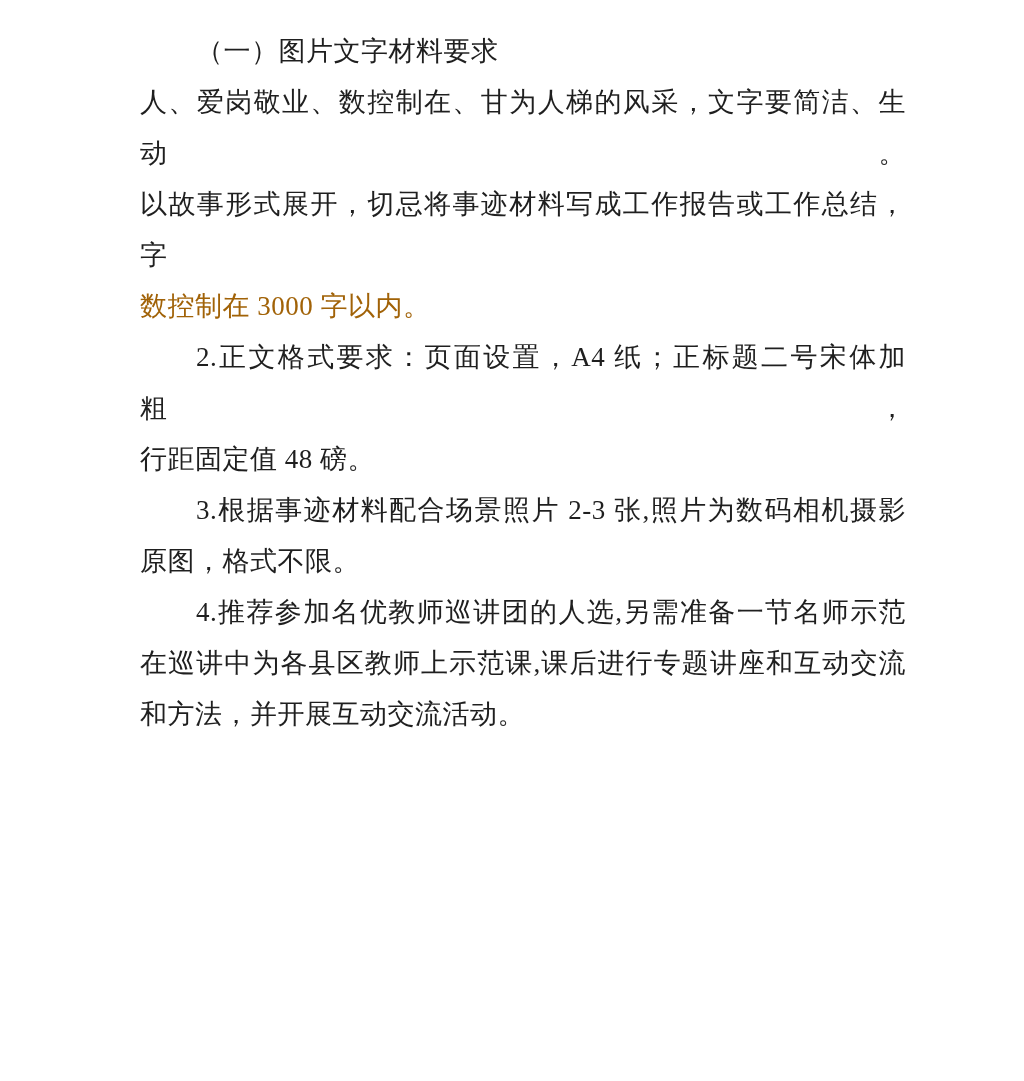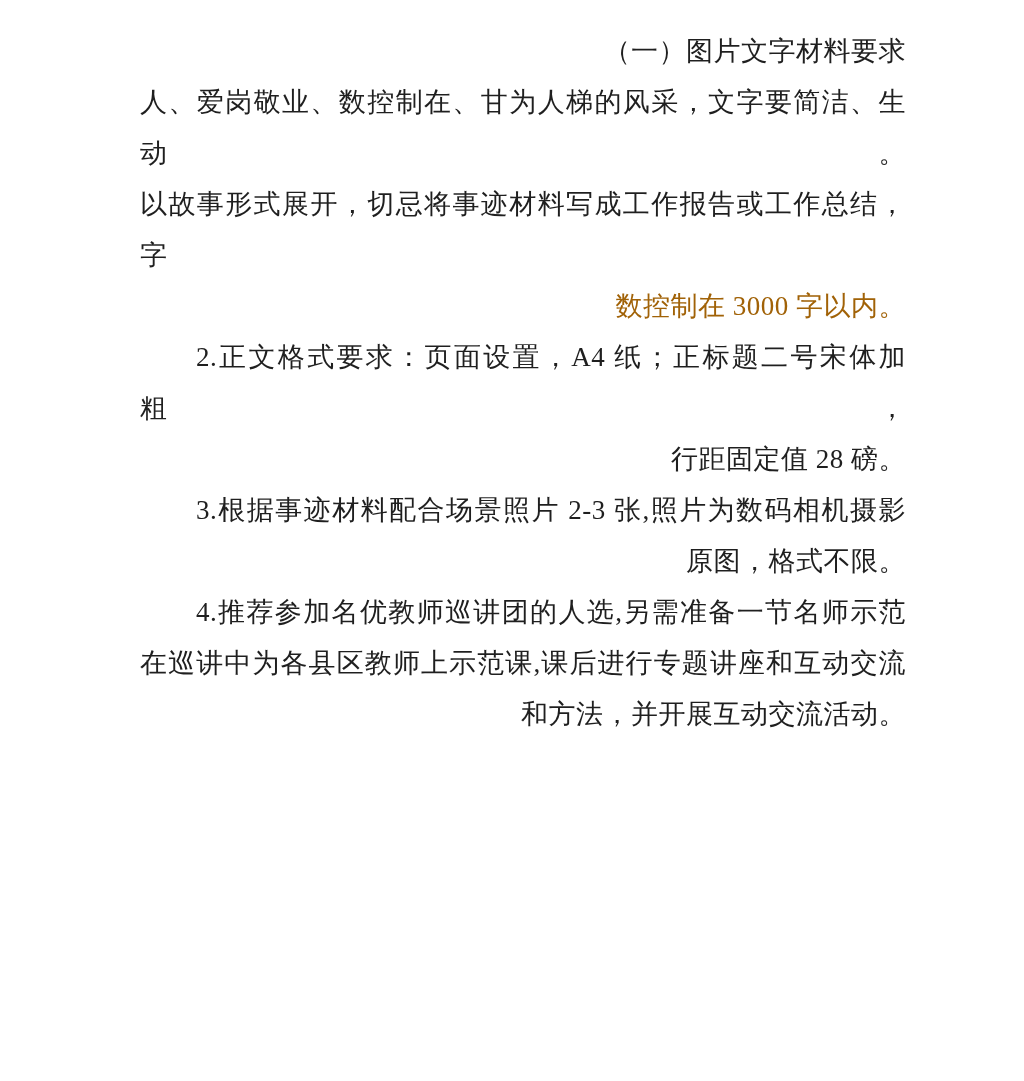--- a/index.html
+++ b/index.html
@@ -17,40 +17,40 @@
     box-sizing: border-box;
     width: 1024px;
     height: 1081px;
     padding: 26px 118px 0 140px;
     background: #ffffff;
   }
   .line {
     font-size: 27px;
     line-height: 51px;
     color: #1f1f1f;
-    text-align: right;
+    text-align: left;
     white-space: normal;
     letter-spacing: 0.5px;
   }
   .line.indent {
     text-indent: 56px;
   }
   .line.fill {
     text-align: justify;
     text-align-last: justify;
   }
 </style>
 </head>
 <body>
 
 <div class="page" style="background: rgb(255, 255, 255);">
     <div class="line indent" style="color: rgb(31, 31, 31);">（一）图片文字材料要求</div>
     <div class="line fill" style="color: rgb(31, 31, 31);">人、爱岗敬业、数控制在、甘为人梯的风采，文字要简洁、生动。</div>
     <div class="line fill" style="color: rgb(31, 31, 31);">以故事形式展开，切忌将事迹材料写成工作报告或工作总结，字</div>
     <div class="line" style="color: #a16207;">数控制在 3000 字以内。</div>
     <div class="line indent fill" style="color: rgb(31, 31, 31);">2.正文格式要求：页面设置，A4 纸；正标题二号宋体加粗，</div>
-    <div class="line" style="color: rgb(31, 31, 31);">行距固定值 28 磅。</div>
+    <div class="line" style="color: rgb(31, 31, 31);">行距固定值 48 磅。</div>
     <div class="line indent fill" style="color: rgb(31, 31, 31);">3.根据事迹材料配合场景照片 2-3 张,照片为数码相机摄影</div>
     <div class="line" style="color: rgb(31, 31, 31);">原图，格式不限。</div>
     <div class="line indent fill" style="color: rgb(31, 31, 31);">4.推荐参加名优教师巡讲团的人选,另需准备一节名师示范</div>
     <div class="line fill" style="color: rgb(31, 31, 31);">在巡讲中为各县区教师上示范课,课后进行专题讲座和互动交流</div>
     <div class="line" style="color: rgb(31, 31, 31);">和方法，并开展互动交流活动。</div>
   </div>
 
 </body></html>

